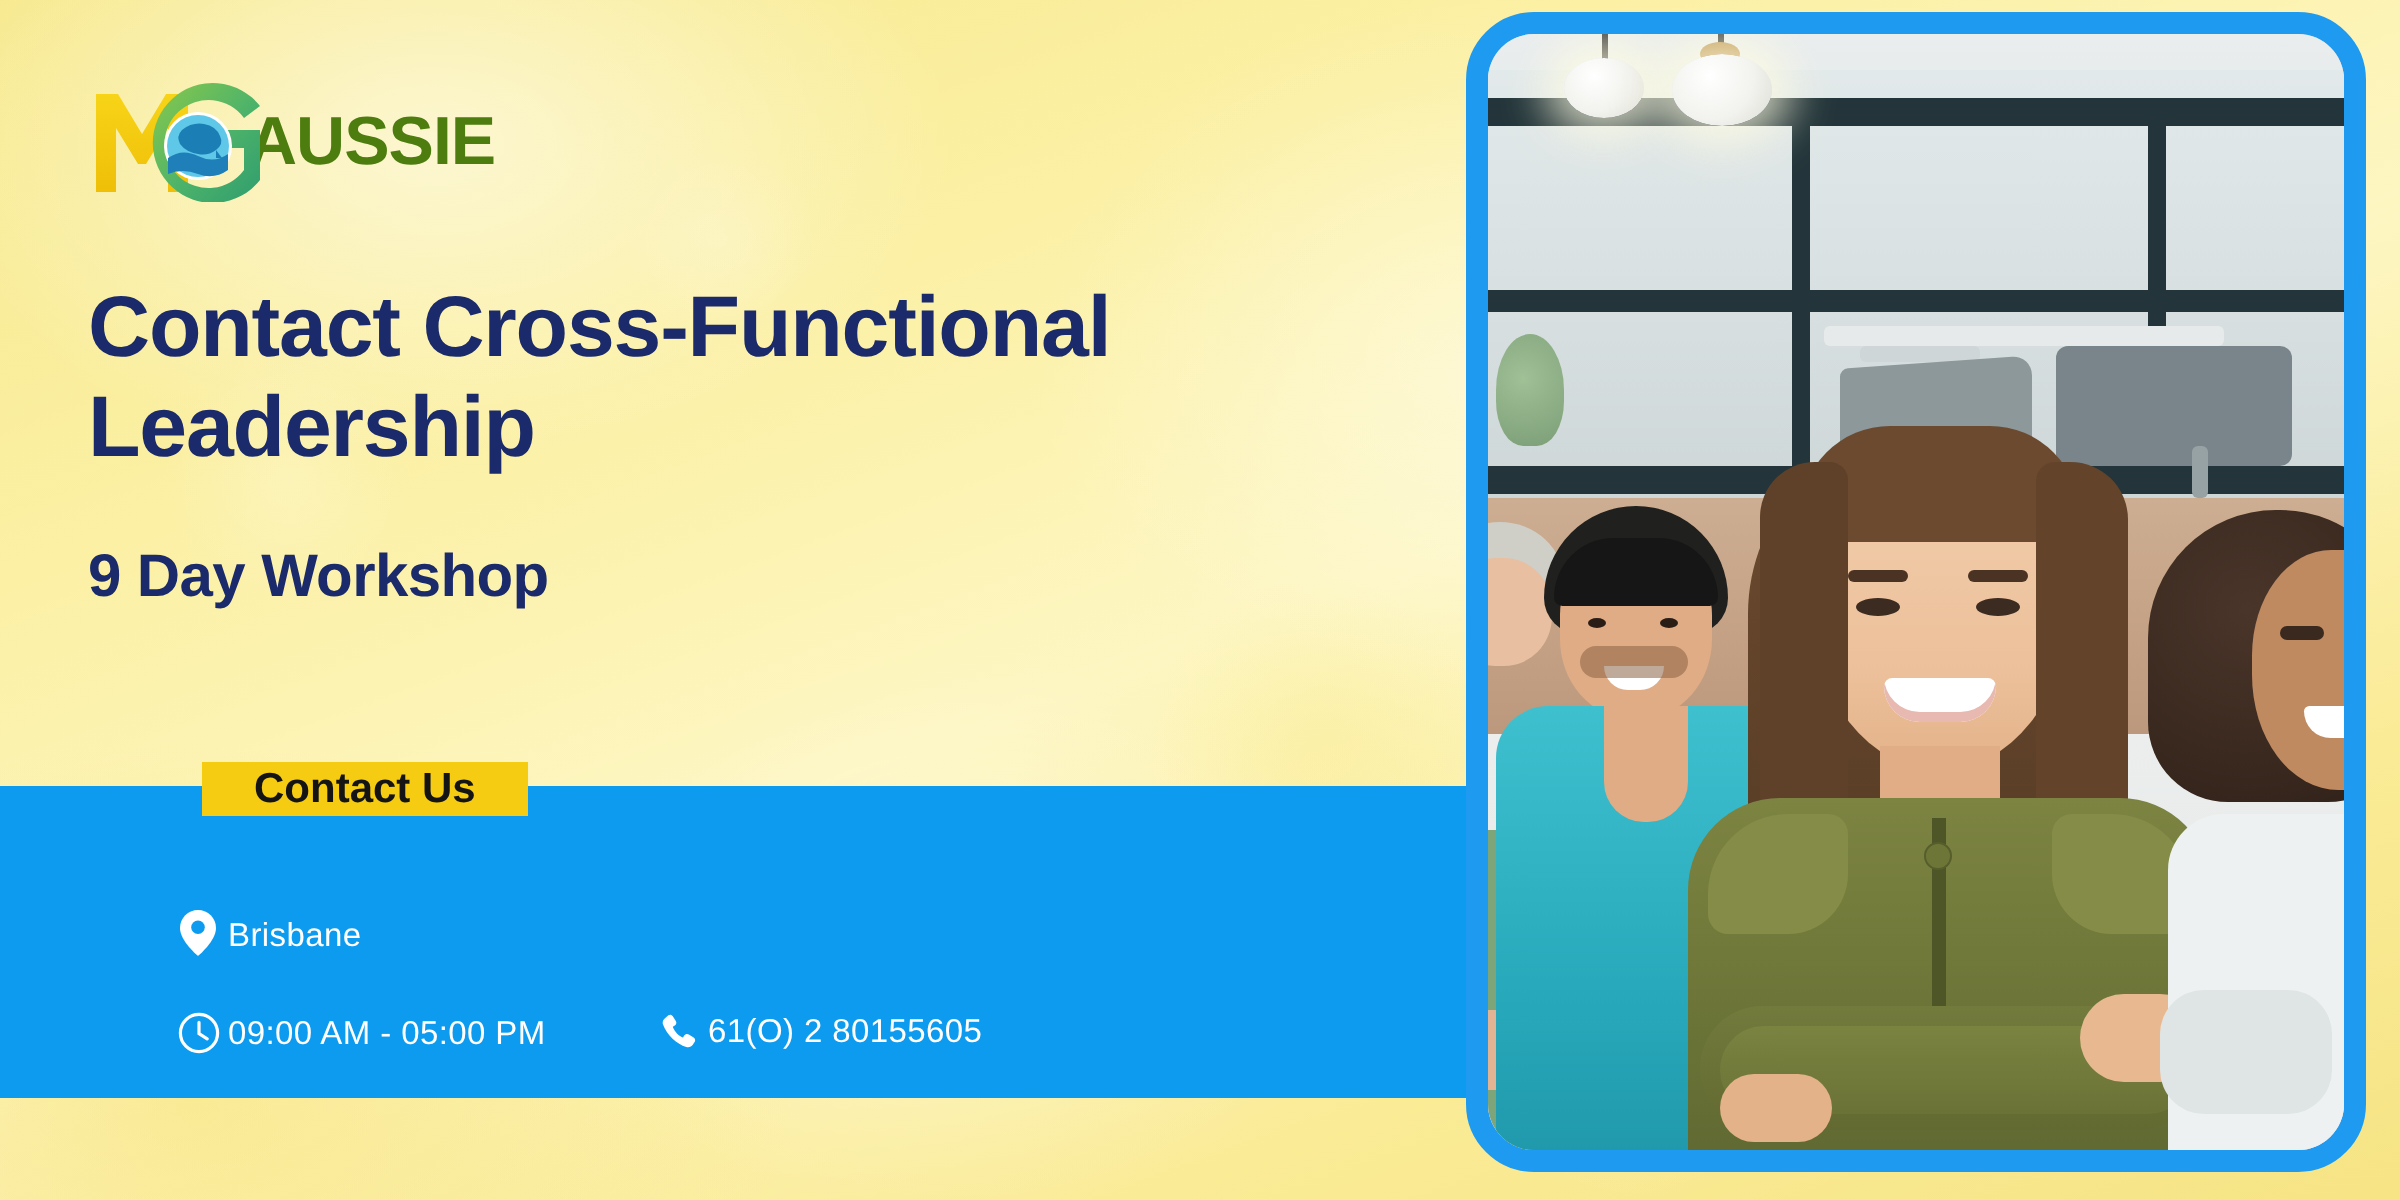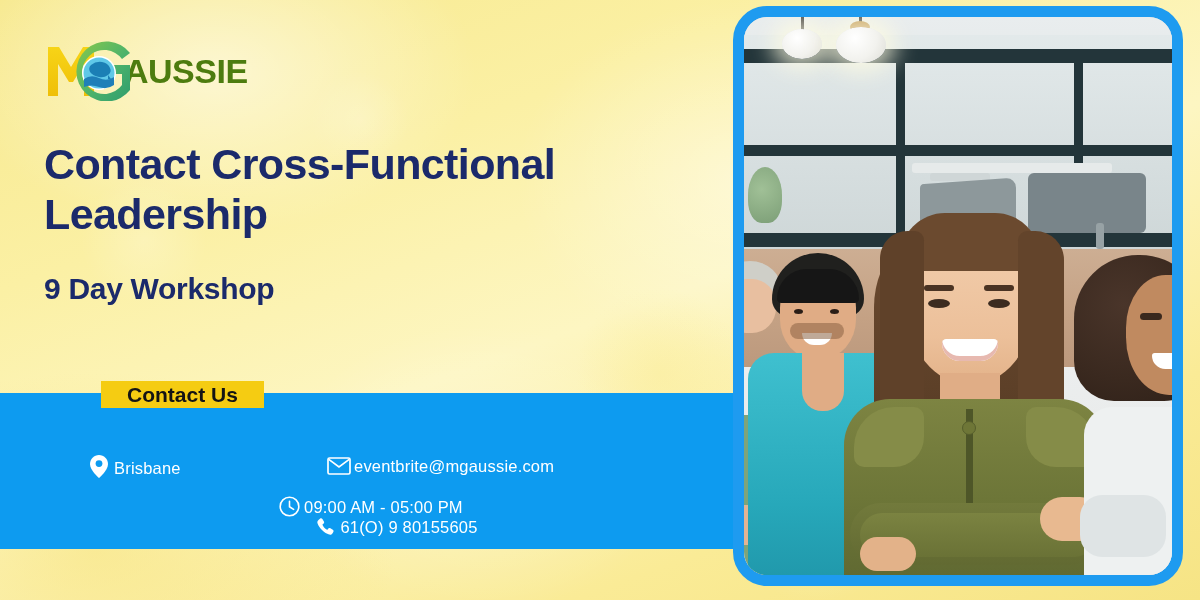--- a/index.html
+++ b/index.html
@@ -157,48 +157,39 @@
   <div class="crow">
     <div class="citem col1">
       <span class="cicon">
         <svg width="18" height="23" viewBox="0 0 18 23">
           <path d="M9 0C4 0 0 4 0 9c0 6.6 9 14 9 14s9-7.4 9-14c0-5-4-9-9-9z" fill="#ffffff"></path>
           <circle cx="9" cy="8.6" r="3.4" fill="#0d9bf0"></circle>
         </svg>
       </span>
       <span class="ctext">Brisbane</span>
     </div>
-    <div class="citem">
-      <span class="cicon">
-        <svg width="24" height="18" viewBox="0 0 24 18">
-          <rect x="1" y="1" width="22" height="16" rx="1.5" fill="none" stroke="#ffffff" stroke-width="1.7"></rect>
-          <path d="M1.8 2.4 L12 10 L22.2 2.4" fill="none" stroke="#ffffff" stroke-width="1.7"></path>
-        </svg>
-      </span>
-      <span class="ctext">eventbrite@mgaussie.com</span>
-    </div>
-  </div>
-
-  <div class="crow" style="margin-top:10px;flex-direction:column;">
+  </div>
+
+  <div class="crow" style="margin-top:10px;">
     <div class="citem col1">
       <span class="cicon">
         <svg width="21" height="21" viewBox="0 0 21 21">
           <circle cx="10.5" cy="10.5" r="9.3" fill="none" stroke="#ffffff" stroke-width="1.6"></circle>
           <path d="M10.5 5.2 V10.8 L14.6 13.4" fill="none" stroke="#ffffff" stroke-width="1.6" stroke-linecap="round"></path>
         </svg>
       </span>
       <span class="ctext">09:00 AM - 05:00 PM</span>
     </div>
     <div class="citem">
       <span class="cicon">
         <svg width="20" height="20" viewBox="0 0 20 20">
           <path d="M5.2 1.6c.8-.5 1.7-.3 2.2.5l1.5 2.4c.5.8.3 1.8-.5 2.3l-1 .6c.5 1.6 2.1 3.8 4.2 5 .3.2.6.3.9.4l.6-1c.5-.8 1.5-1 2.3-.5l2.4 1.5c.8.5 1 1.4.5 2.2l-.9 1.4c-.7 1.1-2 1.5-3.3 1.1C9.6 16.3 4.3 11.5 2.5 6.3c-.4-1.2 0-2.5 1-3.2z" fill="#ffffff"></path>
         </svg>
       </span>
-      <span class="ctext">61(O) 9 80155605</span>
+      <span class="ctext">61(O) 2 80155605</span>
     </div>
   </div>
 
 </div>
 
 <div class="photo-frame">
   <div class="photo">
 
     <div class="bg-wall"></div>
     <div class="glasswall"></div>

